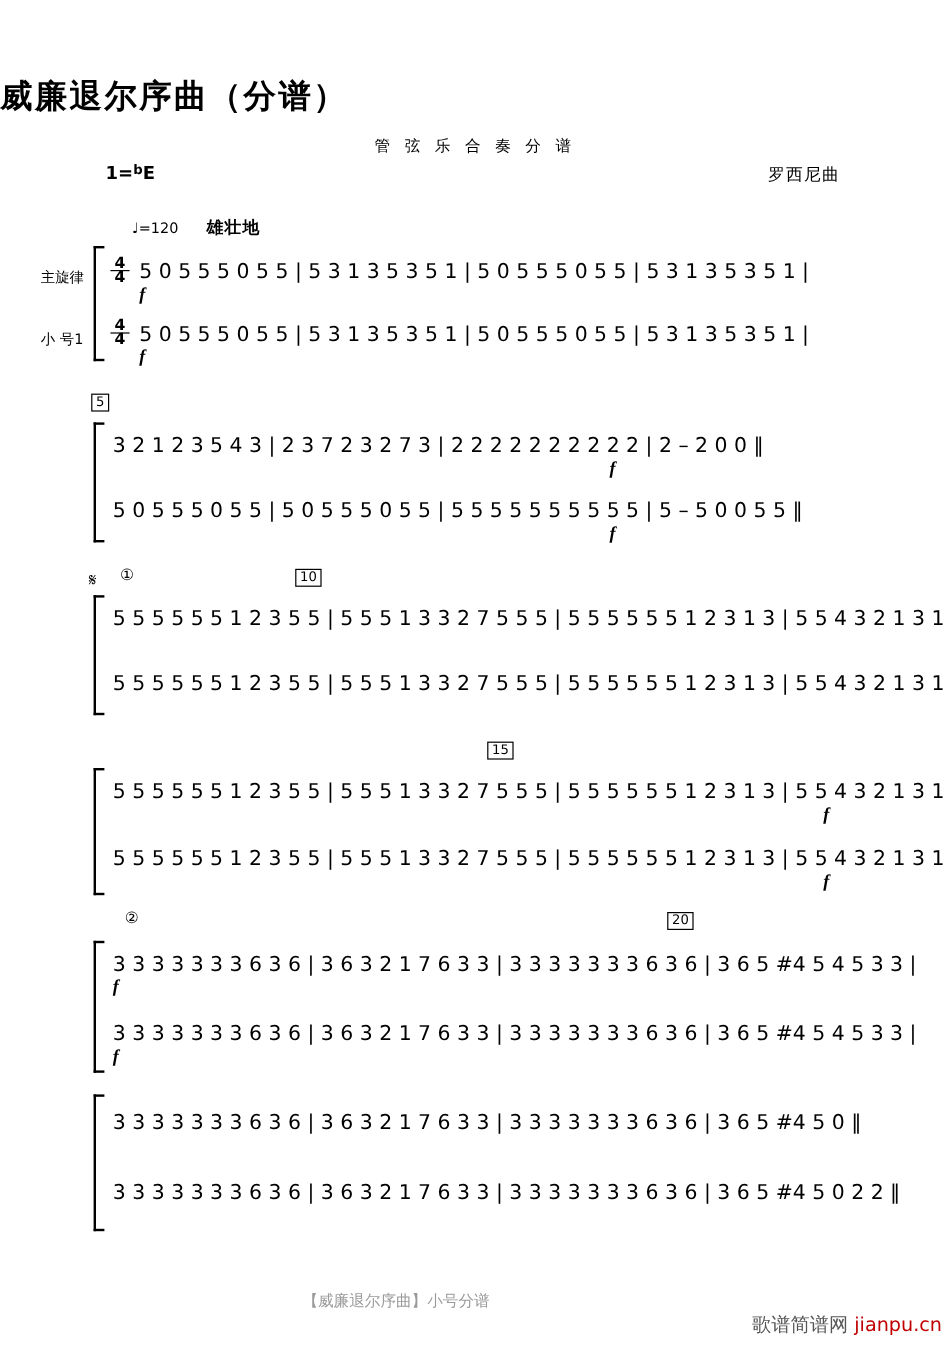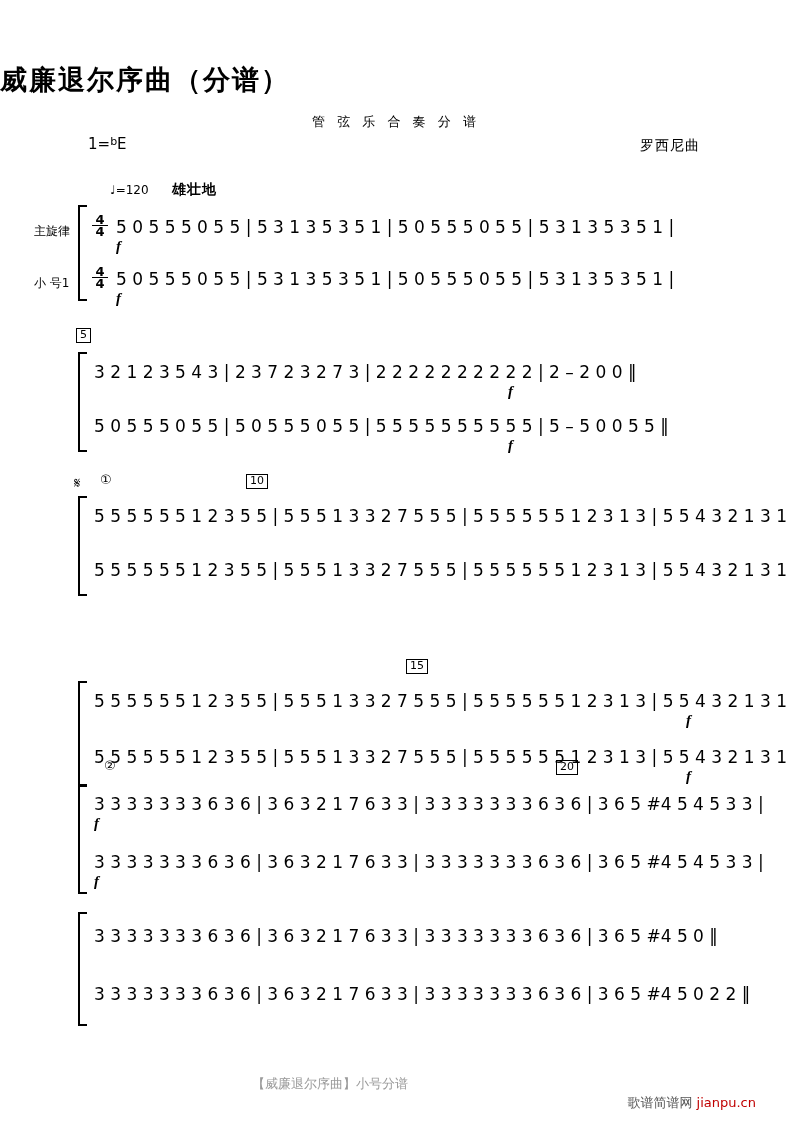--- a/index.html
+++ b/index.html
@@ -25,21 +25,21 @@
   .subtitle{
     position:absolute;top:113px;left:0;width:792px;
     text-align:center;
     font-family:"DejaVu Sans", sans-serif;
     font-size:13px;
     letter-spacing:4px;
   }
   .key-sig{
     position:absolute;top:135px;left:88px;
     font-family:"DejaVu Sans", sans-serif;
-    font-weight:normal;font-size:15px;
+    font-weight:bold;font-size:15px;
   }
   .key-sig sup{font-size:11px;vertical-align:4px;}
   .composer{
     position:absolute;top:137px;right:92px;
     font-family:"DejaVu Sans", sans-serif;
     font-size:14px;letter-spacing:1px;
   }
   .tempo{
     position:absolute;top:183px;left:110px;
     font-family:"DejaVu Sans", sans-serif;
@@ -107,23 +107,23 @@
     font-family:"DejaVu Sans", sans-serif;
     font-size:15px;
   }
   .footer{
     position:absolute;left:0;width:660px;text-align:center;
     top:1075px;
     font-family:"DejaVu Sans", sans-serif;
     font-size:13px;color:#333;
   }
   .watermark{
-    position:absolute;right:36px;top:1094px;
-    font-family:"DejaVu Sans", sans-serif;
-    font-size:13px;color:#555;
+    position:absolute;right:7px;top:1094px;
+    font-family:"DejaVu Sans", sans-serif;
+    font-size:16px;color:#555;
   }
   .watermark .red{color:#c00000;}
   .mark-gray{color:#9a9a9a;}
 </style>
 </head>
 <body>
 
 <div class="page">
 
   <div class="title">威廉退尔序曲（分谱）</div>
@@ -174,21 +174,21 @@
     <div class="segno" style="left:-4px;top:4px;">𝄋</div>
     <div class="circnum" style="left:22px;top:2px;">①</div>
     <div class="rehearsal" style="left:168px;top:4px;">10</div>
 
     <div class="brace" style="top:26px;height:96px;"></div>
 
     <div class="row" style="left:16px;top:36px;">5 5 5  5 5 5  1 2  3 5 5 | 5 5 5  1 3 3  2 7  5 5 5 | 5 5 5  5 5 5  1 2  3 1 3 | 5  5 4 3 2  1 3  1 5 5 |</div>
     <div class="row" style="left:16px;top:90px;">5 5 5  5 5 5  1 2  3 5 5 | 5 5 5  1 3 3  2 7  5 5 5 | 5 5 5  5 5 5  1 2  3 1 3 | 5  5 4 3 2  1 3  1 5 5 |</div>
   </div>
 
-  <div class="system" style="top:618px;height:126px;margin-top:41px;">
+  <div class="system" style="top:618px;height:126px;">
     <div class="rehearsal" style="left:328px;top:0px;">15</div>
     <div class="brace" style="top:22px;height:102px;"></div>
 
     <div class="row" style="left:16px;top:32px;">5 5 5  5 5 5  1 2  3 5 5 | 5 5 5  1 3 3  2 7  5 5 5 | 5 5 5  5 5 5  1 2  3 1 3 | 5  5 4 3 2  1 3  1 3 3 ‖</div>
     <div class="dyn" style="left:608px;top:53px;">f</div>
 
     <div class="row" style="left:16px;top:88px;">5 5 5  5 5 5  1 2  3 5 5 | 5 5 5  1 3 3  2 7  5 5 5 | 5 5 5  5 5 5  1 2  3 1 3 | 5  5 4 3 2  1 3  1 3 3 ‖</div>
     <div class="dyn" style="left:608px;top:109px;">f</div>
   </div>
 

